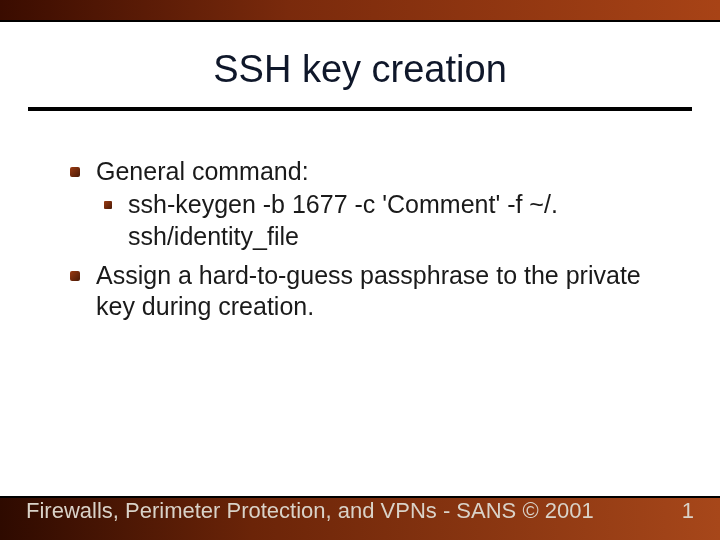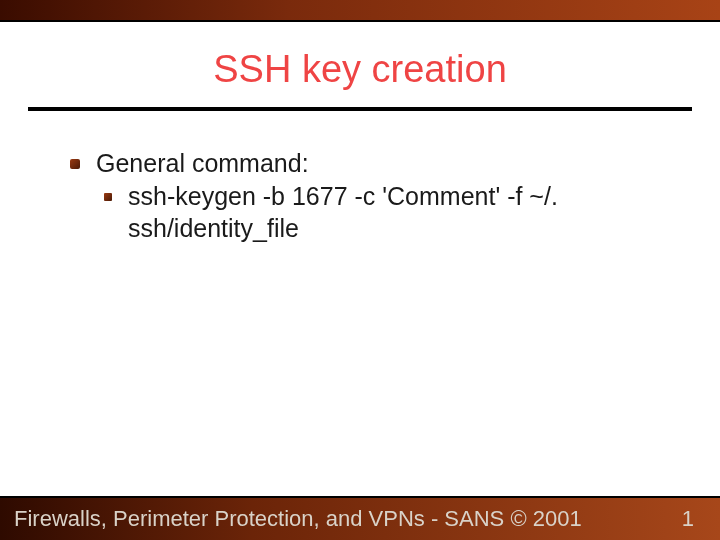--- a/index.html
+++ b/index.html
@@ -17,21 +17,21 @@
     height: 22px;
     background: linear-gradient(to right, #3a0c00 0%, #7a2a0c 40%, #a84316 100%);
     border-bottom: 2px solid #000;
   }
   .title {
     position: absolute;
     top: 48px;
     left: 0; right: 0;
     text-align: center;
     font-size: 38px;
-    color: #ef4444;
+    color: #0f172a;
     font-weight: normal;
   }
   .title-underline {
     position: absolute;
     top: 107px;
     left: 28px;
     right: 28px;
     height: 4px;
     background: #000;
   }
@@ -41,20 +41,21 @@
     left: 70px;
     right: 50px;
     font-size: 25px;
     color: #1a1a1a;
     line-height: 1.25;
   }
   .bullet-l1 {
     position: relative;
     padding-left: 26px;
     margin-bottom: 2px;
+    margin-top: 8px;
   }
   .bullet-l1::before {
     content: "";
     position: absolute;
     left: 0;
     top: 11px;
     width: 10px;
     height: 10px;
     background: linear-gradient(135deg, #9a3a12 0%, #4a1a06 100%);
     border-radius: 2px;
@@ -75,22 +76,21 @@
     background: linear-gradient(135deg, #9a3a12 0%, #4a1a06 100%);
     border-radius: 1px;
   }
   .footer-bar {
     position: absolute;
     left: 0; right: 0; bottom: 0;
     height: 44px;
     background: linear-gradient(to right, #2e0a00 0%, #6b2408 35%, #a7471a 100%);
     border-top: 2px solid #000;
     display: flex;
-    align-items: center;
-    padding: 0 22px 0 14px;
+    padding: 0 22px 0 26px;
   }
   .footer-text {
     color: #d9d2c8;
     font-size: 22px;
     flex: 1;
   }
   .page-num {
     color: #d9d2c8;
     font-size: 22px;
     padding-right: 4px;
@@ -102,20 +102,21 @@
 <div class="slide">
 
   <div class="top-bar"></div>
 
   <div class="title">SSH key creation</div>
   <div class="title-underline"></div>
 
   <div class="content">
     <div class="bullet-l1">General command:</div>
     <div class="bullet-l2">ssh-keygen -b 1677 -c 'Comment' -f ~/. ssh/identity_file</div>
+    <div class="bullet-l1">Assign a hard-to-guess passphrase to the private key during creation.</div>
   </div>
 
   <div class="footer-bar">
     <div class="footer-text">Firewalls, Perimeter Protection, and VPNs - SANS © 2001</div>
     <div class="page-num">1</div>
   </div>
 
 </div>
 
 </body></html>

